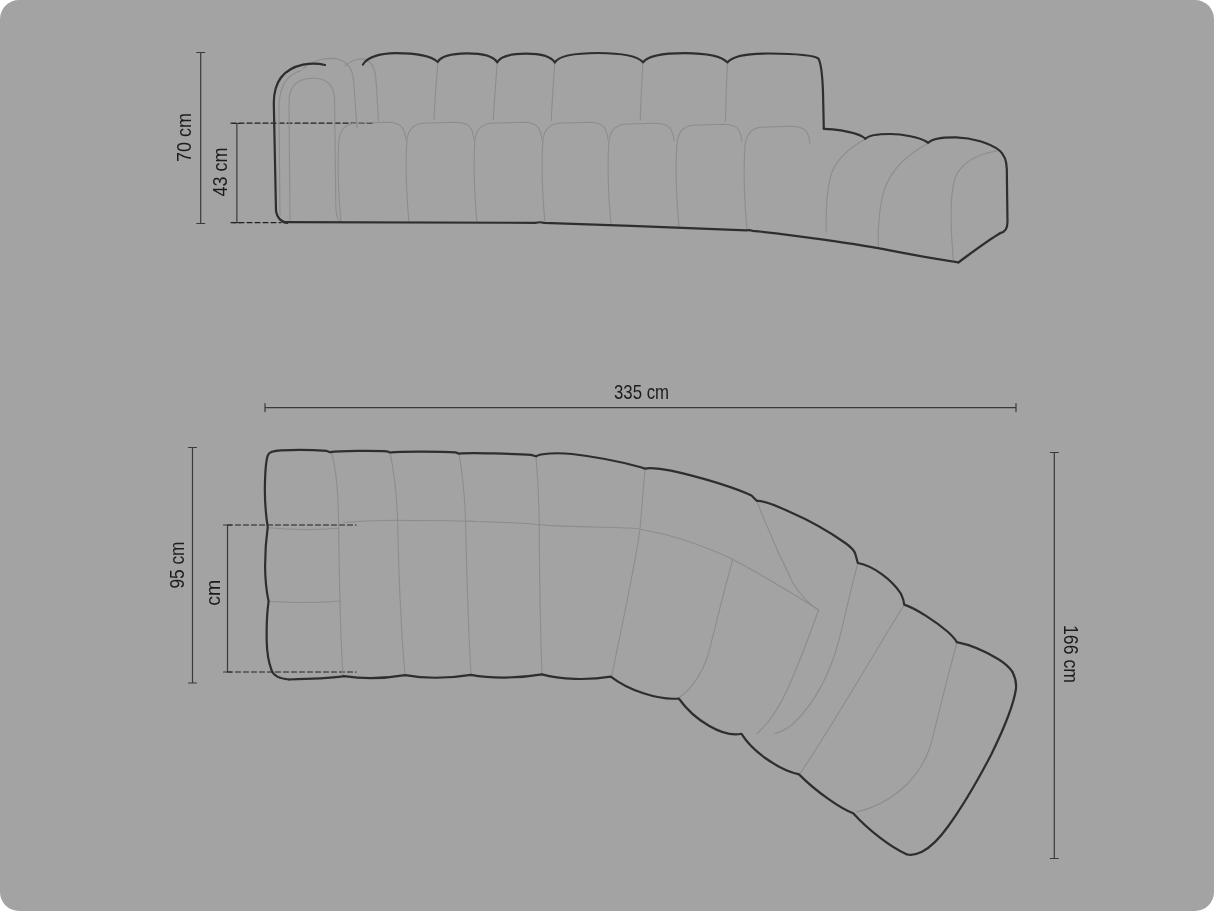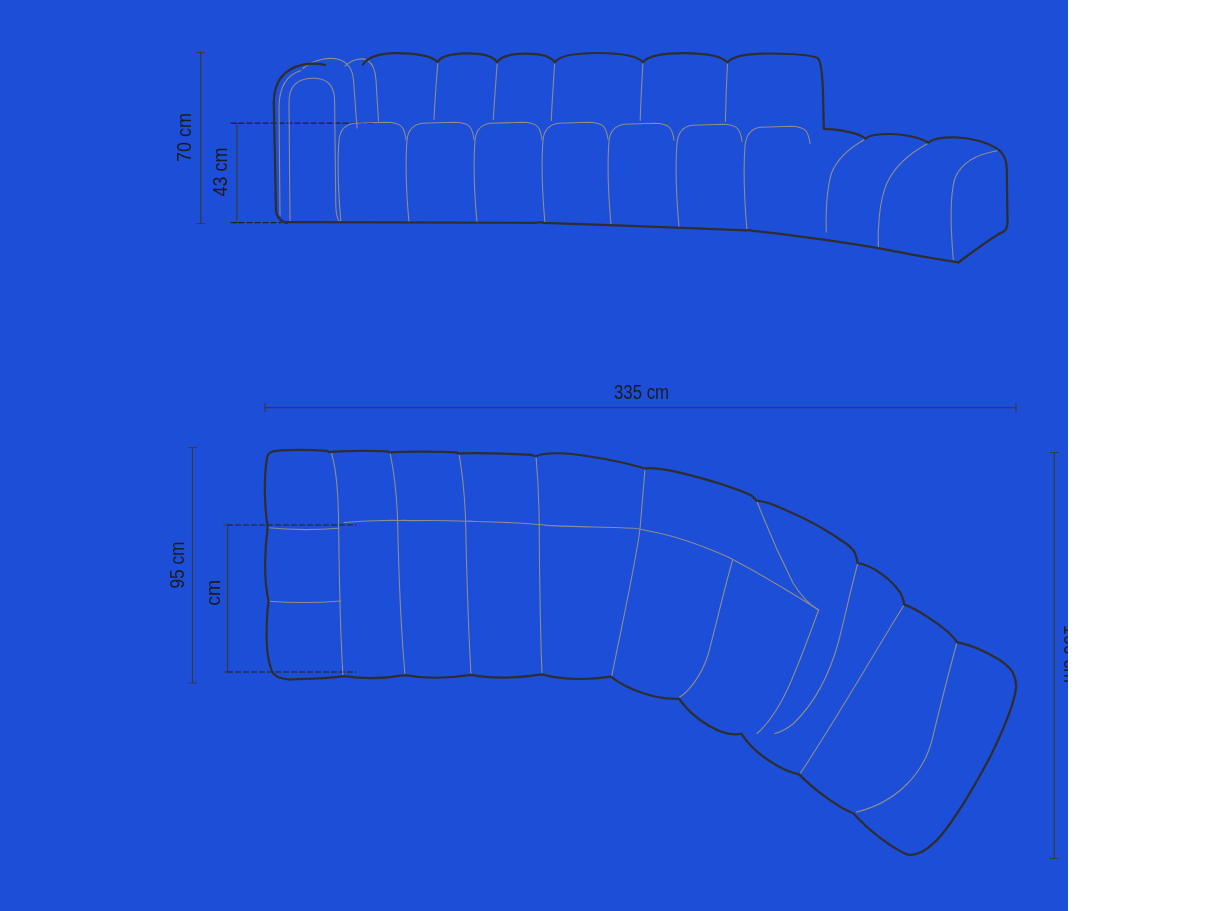--- a/index.html
+++ b/index.html
@@ -1,16 +1,16 @@
 <!DOCTYPE html>
 <html><head>
 <meta charset="utf-8">
 <style>
   html,body{margin:0;padding:0;background:#ffffff;}
-  .wrap{width:1068px;height:911px;position:relative;background:#1d4ed8;overflow:hidden;}
+  .wrap{width:1214px;height:911px;position:relative;background:#a3a3a3;overflow:hidden;border-radius:19px;}
   svg{display:block;}
   text{font-family:"Liberation Sans", sans-serif;fill:#1c1c1c;}
 </style>
 </head>
 <body>
 <div class="wrap">
 <svg width="1214" height="911" viewBox="0 0 1214 911">
 <g fill="none" stroke-linecap="round" stroke-linejoin="round">
 
 <g stroke="#3a3a3a" stroke-width="1.2">

